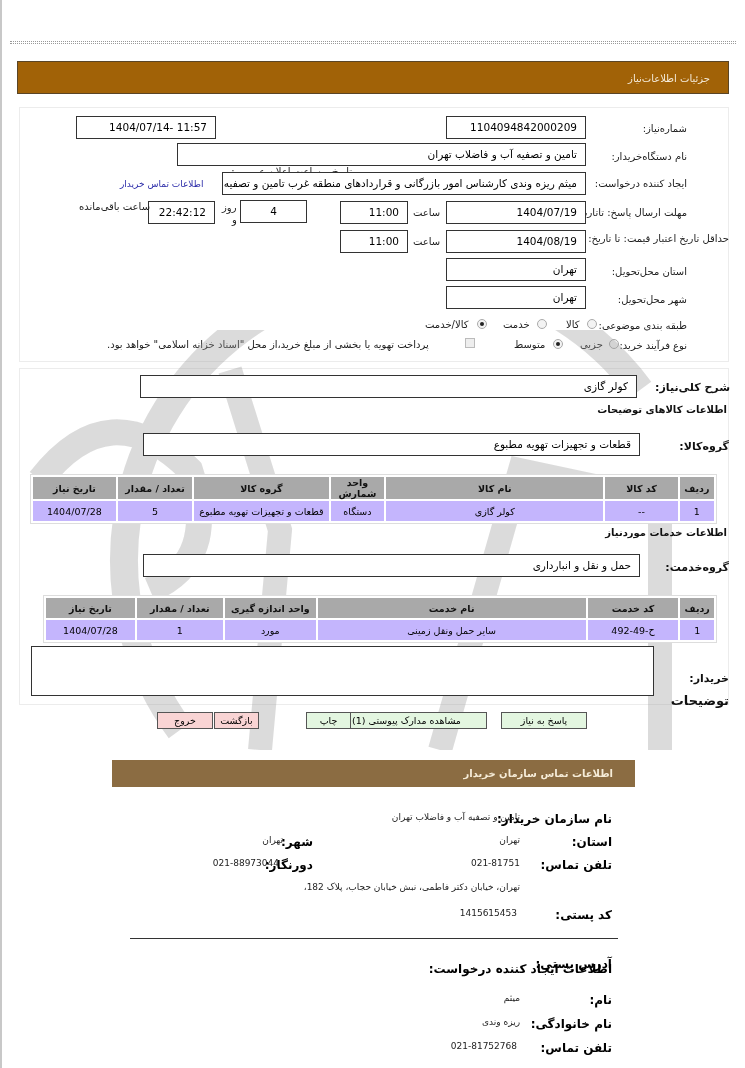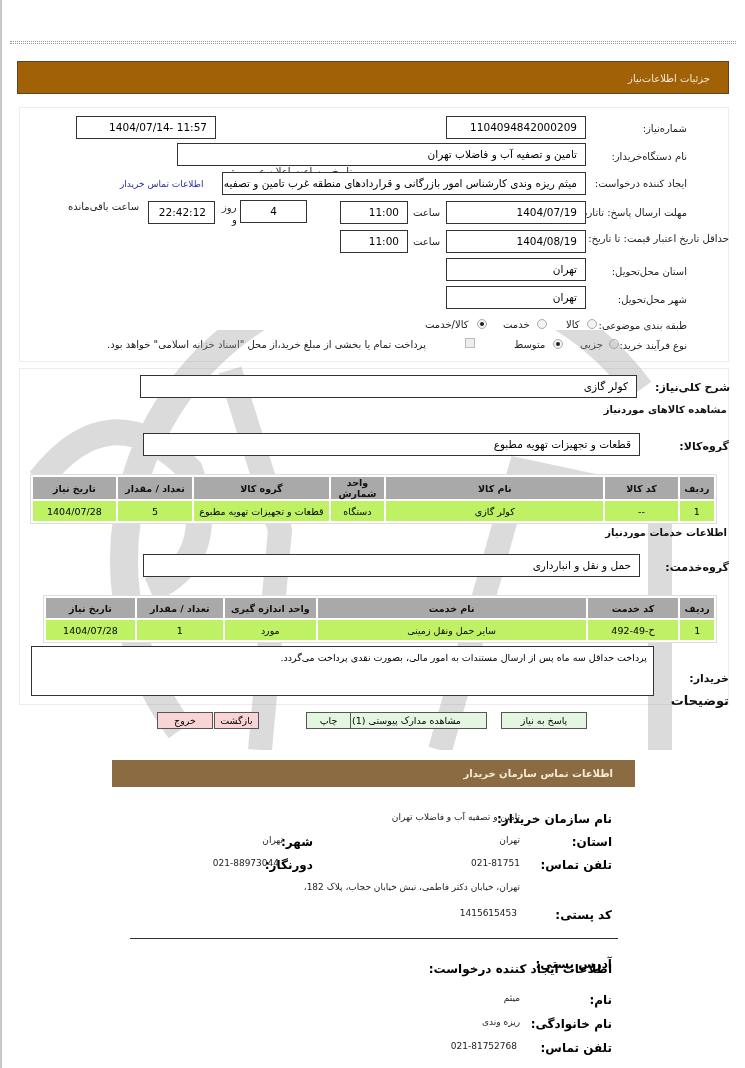--- a/index.html
+++ b/index.html
@@ -24,21 +24,21 @@
   .box.center { text-align: center; }
 
   .radio { position: absolute; width: 10px; height: 10px; border-radius: 50%; border: 1px solid #aaa; background: #f3f3f3; }
   .radio.on::after { content: ""; position: absolute; left: 2px; top: 2px; width: 4px; height: 4px; border-radius: 50%; background: #222; }
   .chk { position: absolute; width: 10px; height: 10px; border: 1px solid #bbb; background: #eee; }
 
   .link { position: absolute; color: #2a2aa8; font-size: 9px; white-space: nowrap; }
 
   table.grid { position: absolute; border-collapse: separate; border-spacing: 2px; font-size: 9.5px; background: #fff; border: 1px solid #ddd; }
   table.grid th { background: #a9a9a9; color: #111; font-weight: bold; height: 20px; text-align: center; padding: 0 4px; }
-  table.grid td { height: 20px; text-align: center; padding: 0 4px; background: #bef264; }
+  table.grid td { height: 20px; text-align: center; padding: 0 4px; background: #c4b5fd; }
 
   .notes { position: absolute; left: 31px; top: 646px; width: 623px; height: 50px; border: 1px solid #333; background: #fff; font-size: 9.5px; line-height: 12.5px; padding: 5px 6px; text-align: right; }
 
   .btn { position: absolute; top: 712px; height: 17px; border: 1px solid #555; font-size: 9.5px; line-height: 13px; text-align: center; font-family: "DejaVu Sans", sans-serif; }
   .btn.green { background: #e3f6e0; }
   .btn.red { background: #f9d4d4; }
 
   .hdr-bar2 { position: absolute; left: 112px; top: 760px; width: 523px; height: 27px; background: #8b6c42; color: #f6ecd8; font-weight: bold; font-size: 10px; }
   .hdr-bar2 span { position: absolute; right: 22px; top: 8px; }
 
@@ -73,21 +73,21 @@
 <span class="link" style="left:120px; top:179px;">اطلاعات تماس خریدار</span>
 
 <span class="lbl" style="right:58px; top:207px;">مهلت ارسال پاسخ: تاتاریخ:</span>
 <div class="box ltr" style="left:446px; top:201px; width:140px;">1404/07/19</div>
 <span class="lbl" style="left:413px; top:207px;">ساعت</span>
 <div class="box ltr" style="left:340px; top:201px; width:68px;">11:00</div>
 <div class="box ltr center" style="left:240px; top:200px; width:67px;">4</div>
 <span class="lbl" style="left:222px; top:202px;">روز</span>
 <span class="lbl" style="left:232px; top:214px;">و</span>
 <div class="box ltr" style="left:148px; top:201px; width:67px;text-align:right;">22:42:12</div>
-<span class="lbl" style="left:68px; top:201px;">ساعت باقی‌مانده</span>
+<span class="lbl" style="left:79px; top:201px;">ساعت باقی‌مانده</span>
 
 <span class="lbl" style="right:16px; top:232px; width:150px; white-space:normal; line-height:13px;">حداقل تاریخ اعتبار قیمت: تا تاریخ:</span>
 <div class="box ltr" style="left:446px; top:230px; width:140px;">1404/08/19</div>
 <span class="lbl" style="left:413px; top:236px;">ساعت</span>
 <div class="box ltr" style="left:340px; top:230px; width:68px;">11:00</div>
 
 <span class="lbl" style="right:58px; top:266px;">استان محل‌تحویل:</span>
 <div class="box" style="left:446px; top:258px; width:140px;">تهران</div>
 
 <span class="lbl" style="right:58px; top:294px;">شهر محل‌تحویل:</span>
@@ -100,34 +100,34 @@
 <span class="lbl" style="left:503px; top:319px;">خدمت</span>
 <span class="radio on" style="left:477px; top:319px;"></span>
 <span class="lbl" style="left:425px; top:319px;">کالا/خدمت</span>
 
 <span class="lbl" style="right:58px; top:340px;">نوع فرآیند خرید:</span>
 <span class="radio" style="left:609px; top:339px;"></span>
 <span class="lbl" style="left:580px; top:339px;">جزیی</span>
 <span class="radio on" style="left:553px; top:339px;"></span>
 <span class="lbl" style="left:514px; top:339px;">متوسط</span>
 <span class="chk" style="left:465px; top:338px;"></span>
-<span class="lbl" style="left:107px; top:339px;">پرداخت تمام یا بخشی از مبلغ خرید،از محل "اسناد خزانه اسلامی" خواهد بود.</span>
+<span class="lbl" style="left:107px; top:339px;">پرداخت تهویه یا بخشی از مبلغ خرید،از محل "اسناد خزانه اسلامی" خواهد بود.</span>
 
 <div class="panel panel2"></div>
 
 <svg class="watermark" viewBox="0 0 710 420">
   <path d="M160 400 A 250 250 0 0 1 620 60" stroke="#9a9a9a" stroke-width="28" fill="none"></path>
   <path d="M420 420 L 500 140 L 640 170 L 640 420" stroke="#9a9a9a" stroke-width="24" fill="none"></path>
   <path d="M20 150 Q 90 60 170 140 Q 200 230 130 260" stroke="#9a9a9a" stroke-width="26" fill="none"></path>
   <path d="M210 40 L 260 200 L 240 420" stroke="#9a9a9a" stroke-width="24" fill="none"></path>
 </svg>
 
 <span class="lbl b" style="right:15px; top:381px; font-size:11px;">شرح کلی‌نیاز:</span>
 <div class="box" style="left:140px; top:375px; width:497px;">کولر گازی</div>
-<span class="lbl b" style="right:18px; top:404px;">مشاهده کالاهای موردنیاز</span>
+<span class="lbl b" style="right:18px; top:404px;">اطلاعات کالاهای توضیحات</span>
 
 <span class="lbl b" style="right:16px; top:440px; font-size:11px;">گروه‌کالا:</span>
 <div class="box" style="left:143px; top:433px; width:497px;">قطعات و تجهیزات تهویه  مطبوع</div>
 
 <table class="grid" style="left:30px; top:474px; width:687px;">
   <thead>
     <tr>
       <th style="width:20px;">ردیف</th>
       <th style="width:70px;">کد کالا</th>
       <th style="width:210px;">نام کالا</th>
@@ -174,21 +174,20 @@
       <td>مورد</td>
       <td>1</td>
       <td>1404/07/28</td>
     </tr>
   </tbody>
 </table>
 
 <span class="lbl b" style="right:16px; top:693px; font-size:13px;text-align:center;">توضیحات</span>
 <span class="lbl b" style="right:16px; top:672px; font-size:11px;">خریدار:</span>
 <div class="notes">
-  <div>پرداخت حداقل سه ماه پس از ارسال مستندات به امور مالی، بصورت نقدی پرداخت می‌گردد.</div>
 </div>
 
 <button class="btn green" style="left:501px; width:86px;">پاسخ به نیاز</button>
 <button class="btn green" style="left:326px; width:161px;">مشاهده مدارک پیوستی (1)</button>
 <button class="btn green" style="left:270px; width:45px;margin-left:36px;">چاپ</button>
 <button class="btn red" style="left:214px; width:45px;">بازگشت</button>
 <button class="btn red" style="left:157px; width:56px;text-align:center;">خروج</button>
 
 <div class="hdr-bar2">
   <span>اطلاعات تماس  سازمان خریدار</span>

